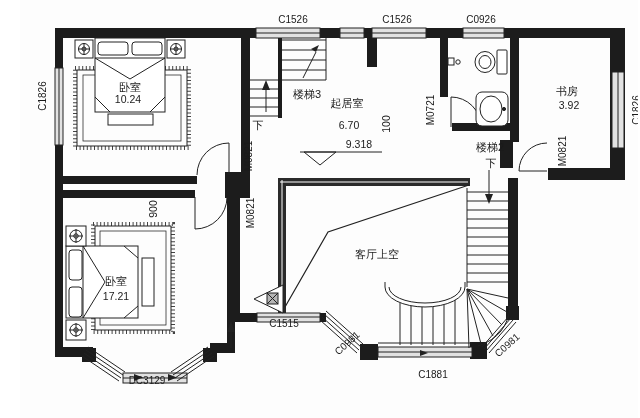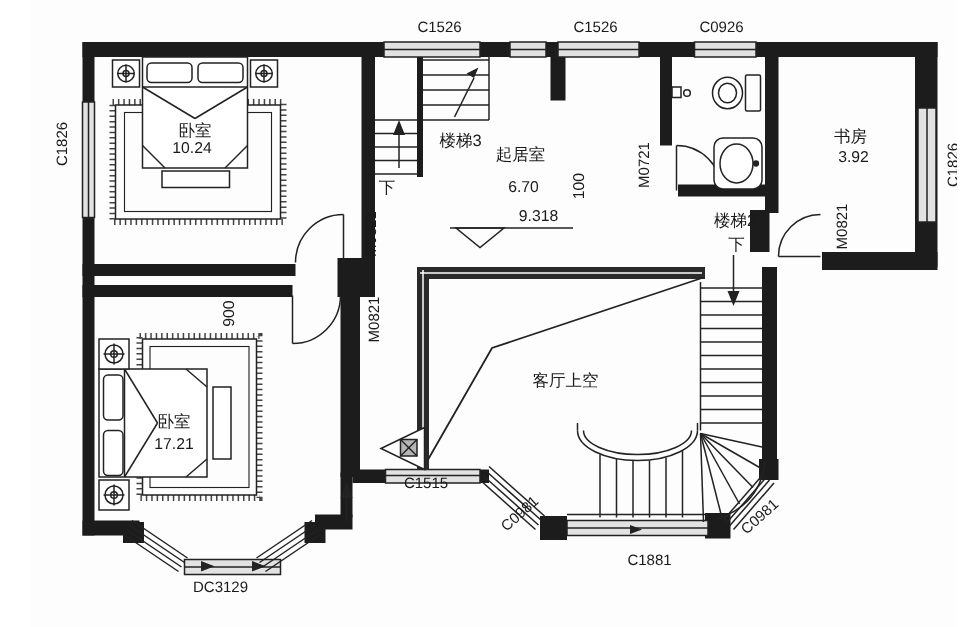--- a/index.html
+++ b/index.html
@@ -320,15 +320,15 @@
 
   <div class="lbl cn" style="left:96px;top:281px">卧室</div>
   <div class="lbl num" style="left:96px;top:296px">17.21</div>
 
   <div class="lbl cn" style="left:357px;top:254px">客厅上空</div>
 
   <div class="lbl" style="left:264px;top:323px">C1515</div>
   <div class="lbl rot45" style="left:327px;top:343px">C0981</div>
   <div class="lbl" style="left:413px;top:374px">C1881</div>
   <div class="lbl rot45" style="left:487px;top:345px">C0981</div>
-  <div class="lbl" style="left:127px;top:392px">DC3129</div>
+  <div class="lbl" style="left:127px;top:380px">DC3129</div>
 
 </div>
 
 </body></html>

